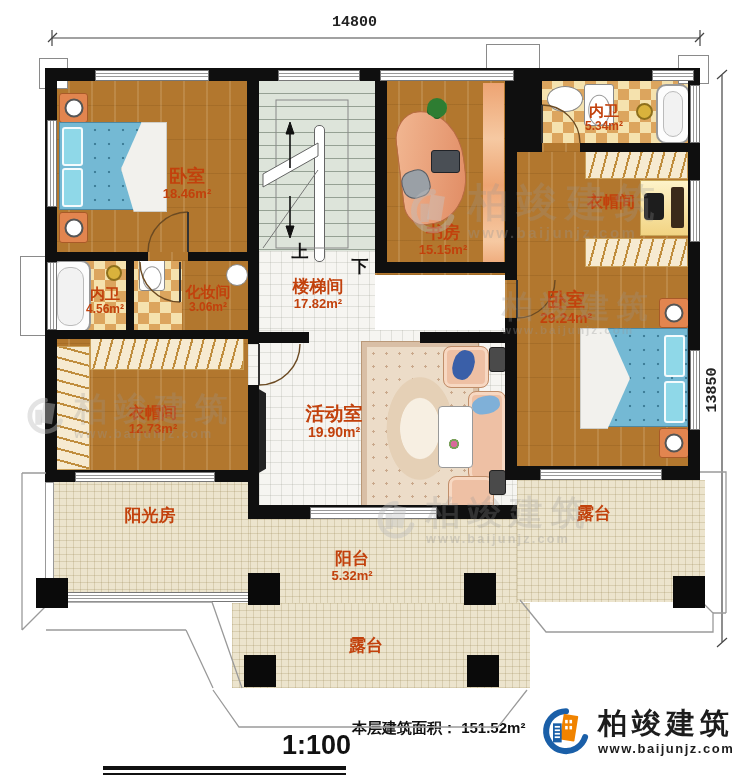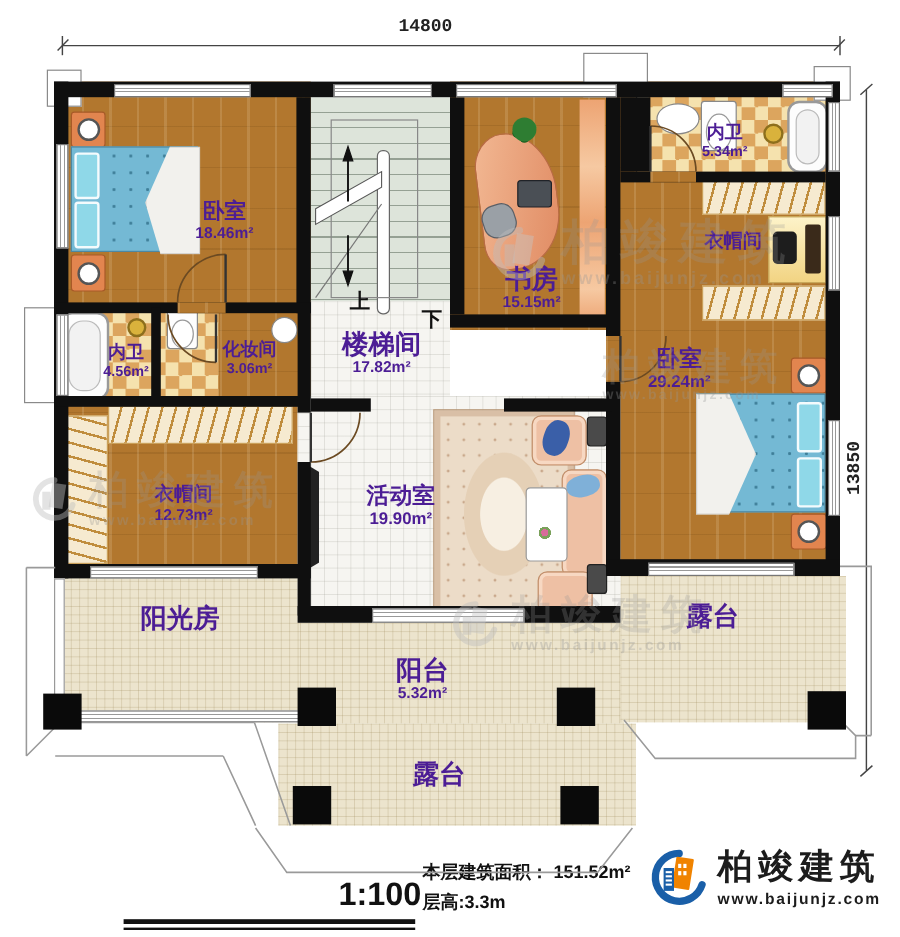--- a/index.html
+++ b/index.html
@@ -50,23 +50,23 @@
         border-radius:50%;background:#fff;transform:translate(-50%,-40%);}
   .sink{background:#fff;border:1.5px solid #888;border-radius:50%;}
   .shower{background:#d9b23c;border:2px solid #8d6f1c;border-radius:50%;}
   .sofa{background:#eec0a4;border:1.5px solid #c08e6a;border-radius:8px;box-shadow:inset 0 0 0 3px #f7d8c2;}
   .dkside{background:#4a4a4a;border:1px solid #222;border-radius:3px;}
   .rug{background:#ecdcc8;border:5px solid #d9bfa6;outline:1px solid #b99878;
        background-image:radial-gradient(ellipse at center,#f7efe2 26%,#e5d0b6 27% 44%,transparent 45%),
                         radial-gradient(#c9a88b 1px,transparent 1.4px);background-size:100% 100%,13px 13px;}
   .person{background:#3a5fa8;border-radius:45%;}
   
-  .rlabel{position:absolute;transform:translate(-50%,-50%);text-align:center;color:#4c1d95;
+  .rlabel{position:absolute;transform:translate(-50%,-50%);text-align:center;color:#c2410c;
           font-weight:bold;line-height:1.1;white-space:nowrap;z-index:40;}
-  .rname{font-size:22px;display:block;}
+  .rname{font-size:17px;display:block;}
   .rarea{font-size:13px;display:block;}
   .lg .rname{font-size:19px;}
   .lg .rarea{font-size:14px;}
   .sm .rname{font-size:15px;}
   .sm .rarea{font-size:12px;}
   .stair-dir{position:absolute;font-size:17px;font-weight:bold;color:#111;z-index:40;transform:translate(-50%,-50%);}
   .dimtext{position:absolute;font-size:15px;font-weight:bold;color:#222;z-index:40;
            font-family:"Liberation Mono","DejaVu Sans Mono",monospace;}
   
   .wm{position:absolute;display:flex;align-items:center;gap:10px;z-index:50;pointer-events:none;opacity:.95;}
@@ -370,21 +370,20 @@
         <div class="wmbrand">柏竣建筑</div>
         <div class="wmurl">www.baijunjz.com</div>
       </div>
   </div>
 
   <div class="fscale">1:100</div>
   <div class="u1"></div>
   <div class="u2"></div>
   <div class="farea">
     <div><span>本层建筑面积：</span> <span>151.52m²</span></div>
-    <div>层高:3.3m</div>
   </div>
   <div class="flogo">
     <svg width="52" height="56" viewBox="0 0 60 64">
       <path d="M30 8 A23 23 0 1 0 52 38" fill="none" stroke="#1a5fa8" stroke-width="7" stroke-linecap="round"></path>
       <rect x="25" y="12" width="17" height="30" rx="1" fill="#f08300" transform="rotate(9 33 27)"></rect>
       <rect x="15" y="22" width="10" height="22" fill="#1a5fa8"></rect>
       <g fill="#fff">
           <rect x="17" y="25" width="6" height="2"></rect>
           <rect x="17" y="29" width="6" height="2"></rect>
           <rect x="17" y="33" width="6" height="2"></rect>

